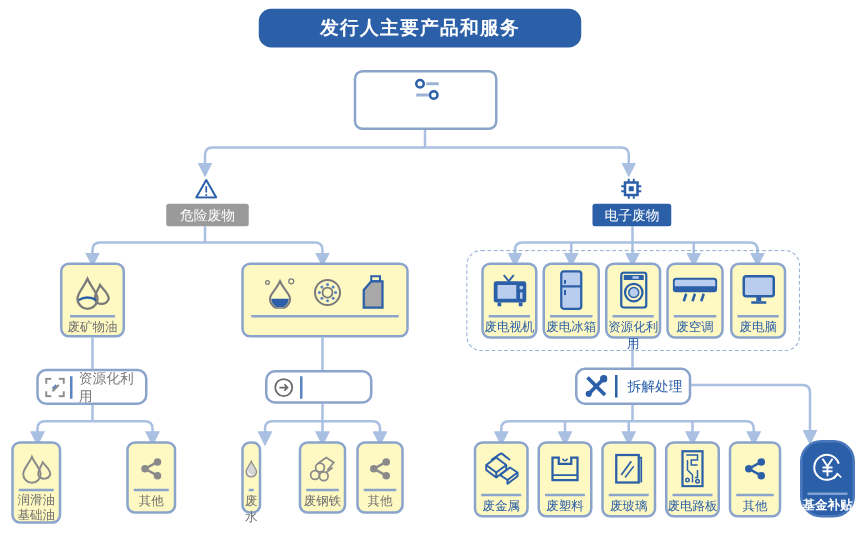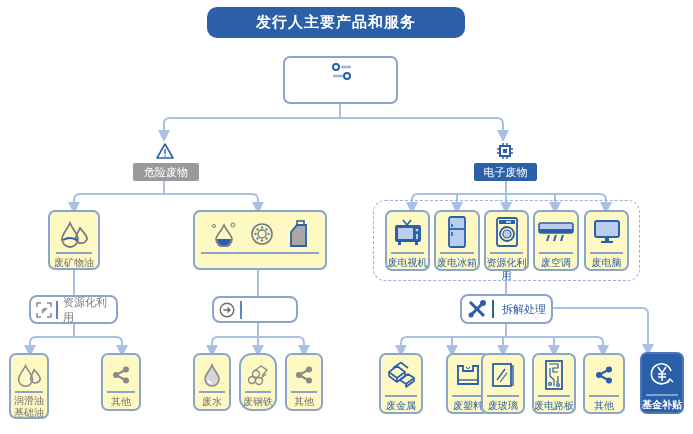--- a/index.html
+++ b/index.html
@@ -17,21 +17,21 @@
   .node .ico { position:absolute; left:0; right:0; top:6px; height:32px; display:flex; align-items:center; justify-content:center; gap:12px; }
   .node .sep { position:absolute; left:6px; right:6px; height:2px; background:#8aa4cc; }
   .node .lbl { position:absolute; left:0; right:0; font-size:10px; text-align:center; line-height:13px; }
   .grey .lbl { color:#6f6f6f; }
   .blue .lbl { color:#2b5fa8; }
   .proc { border:2px solid #8aa4cc; border-radius:8px; background:#fff; display:flex; align-items:center; }
   .proc .pico { width:26px; display:flex; align-items:center; justify-content:center; }
   .proc .pbar { width:2px; height:18px; margin-right:5px; }
   .proc .ptxt { font-size:11px; }
   .dotted { left:373px; top:200px; width:267px; height:81px; border:1.5px dashed #9db3d6; border-radius:12px; }
-  .fund { background:#2b5fa8; border:2px solid #4a78bd; border-radius:7px; }
+  .fund { background:#2b5fa8; border:2px solid #4a78bd; border-radius:17px; }
   .fund .lbl { color:#fff !important; }
   .fund .sep { background:#7fa2d3 !important; }
 </style>
 </head>
 <body>
 
 <svg id="lines" viewBox="0 0 693 434">
   <defs>
     <marker id="arr" markerWidth="6" markerHeight="6" refX="3" refY="3" orient="auto">
       <path d="M0,0 L6,3 L0,6 Z" fill="#a9c0e2"></path>
@@ -201,32 +201,32 @@
           <circle cx="14" cy="3.5" r="3"></circle>
           <circle cx="14" cy="14.5" r="3"></circle>
         </g>
       <path d="M4,9 L14,3.5 M4,9 L14,14.5" stroke="#8a8a8a" stroke-width="2"></path>
     </svg>
   </div>
   <div class="sep" style="top:36px;left:4px;right:4px"></div>
   <div class="lbl" style="top:40px">其他</div>
 </div>
 
-<div class="abs node grey" style="left:193px;top:353px;width:38px;height:58px;">
+<div class="abs node grey" style="left:193px;top:353px;width:16px;height:58px;">
   <div class="ico" style="top:4px">
     <svg width="20" height="24" viewBox="0 0 20 24">
       <path d="M10,2 C7,9 3,12 3,16 A7,7 0 0 0 17,16 C17,12 13,9 10,2 Z" fill="#d6d6d6" stroke="#8a8a8a" stroke-width="1.6"></path>
       <path d="M6,17 A4,4 0 0 0 10,20" fill="none" stroke="#ffffff" stroke-width="1.4"></path>
     </svg>
   </div>
   <div class="sep" style="top:36px;left:4px;right:4px"></div>
   <div class="lbl" style="top:40px">废水</div>
 </div>
 
-<div class="abs node grey" style="left:239px;top:353px;width:38px;height:58px;border-radius:13px;">
+<div class="abs node grey" style="left:239px;top:353px;width:38px;height:58px;">
   <div class="ico" style="top:4px">
     <svg width="22" height="22" viewBox="0 0 22 22">
       <g fill="none" stroke="#8a8a8a" stroke-width="1.4">
         <circle cx="5" cy="16" r="3.5"></circle>
           <circle cx="12" cy="17" r="3.5"></circle>
           <circle cx="9" cy="10" r="3.5"></circle>
         <path d="M7,7 L14,2 L20,6 L15,12"></path>
           <path d="M14,14 L19,10"></path>
       </g>
     </svg>
@@ -346,21 +346,21 @@
           <path d="M14,18 L22,12 L28,16 L20,22 Z"></path>
           <path d="M20,22 V25 L28,19 V16"></path>
         <path d="M7,6 L15,0.5 L22,6"></path>
       </g>
     </svg>
   </div>
   <div class="sep" style="top:40px;left:4px;right:4px"></div>
   <div class="lbl" style="top:44px">废金属</div>
 </div>
 
-<div class="abs node blue" style="left:430px;top:353px;width:44px;height:61px;margin-left:16px;">
+<div class="abs node blue" style="left:430px;top:353px;width:44px;height:61px;">
   <div class="ico" style="top:4px">
     <svg width="26" height="26" viewBox="0 0 26 26">
       <path d="M3,4 V22 H23 V4 H18 V9 H8 V4 Z" fill="none" stroke="#2b5fa8" stroke-width="1.8"></path>
       <line x1="3" y1="18" x2="23" y2="18" stroke="#2b5fa8" stroke-width="1.4"></line>
       <path d="M11,5 Q13,8 15,5" fill="none" stroke="#2b5fa8" stroke-width="1.2"></path>
     </svg>
   </div>
   <div class="sep" style="top:40px;left:4px;right:4px"></div>
   <div class="lbl" style="top:44px">废塑料</div>
 </div>

